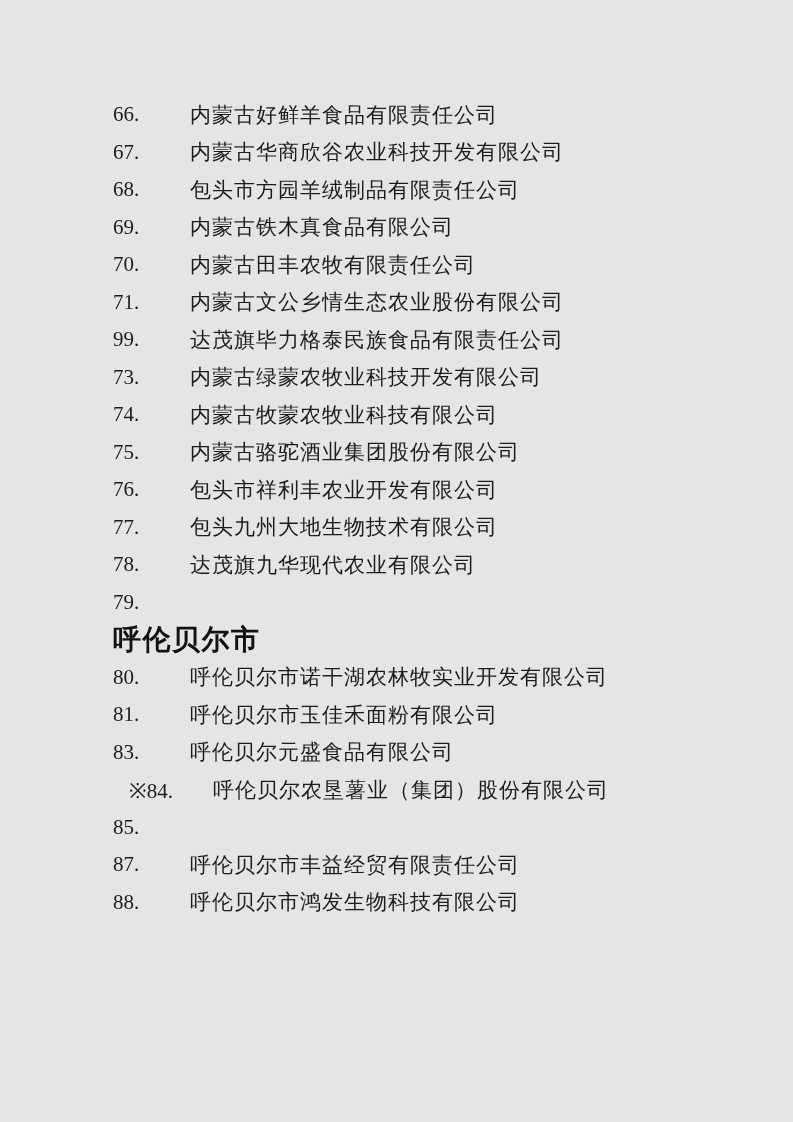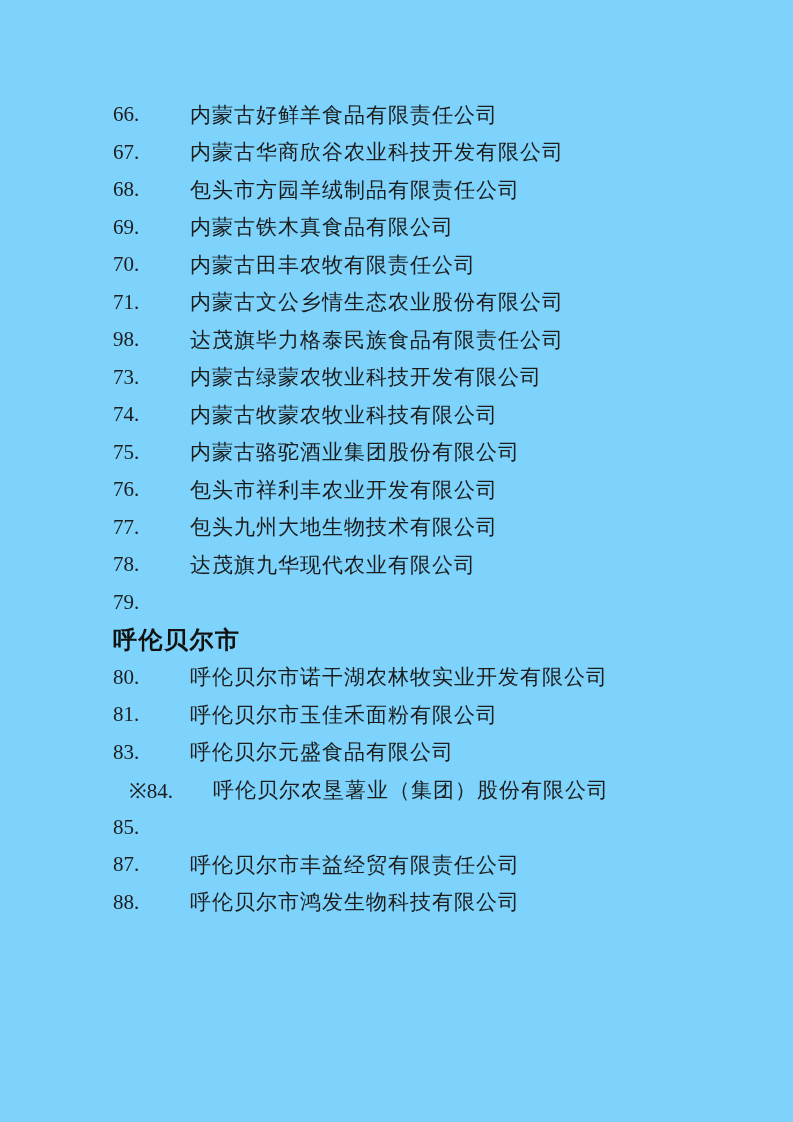--- a/index.html
+++ b/index.html
@@ -6,21 +6,21 @@
   html, body {
     width: 793px;
     height: 1122px;
     background: #ffffff;
     overflow: hidden;
   }
   .page {
     position: relative;
     width: 793px;
     height: 1122px;
-    background: #7dd3fc;
+    background: #e5e5e5;
     font-family: "Liberation Serif", serif;
     color: #1c1c1c;
   }
   .content {
     position: absolute;
     top: 96px;
     left: 113px;
     right: 40px;
   }
   .row {
@@ -48,21 +48,21 @@
     font-family: "Liberation Serif", serif;
     color: #1c1c1c;
     margin-left: 20px;
   }
   .section-header {
     height: 37.5px;
     display: flex;
     align-items: center;
     font-family: "Liberation Sans", sans-serif;
     font-weight: 700;
-    font-size: 24px;
+    font-size: 28px;
     letter-spacing: 1.5px;
     color: #111111;
     white-space: nowrap;
   }
 </style>
 </head>
 <body>
 
 <div class="page">
   <div class="content">
@@ -84,21 +84,21 @@
       </div>
       <div class="row">
         <span class="num">70.</span>
         <span class="name">内蒙古田丰农牧有限责任公司</span>
       </div>
       <div class="row">
         <span class="num">71.</span>
         <span class="name">内蒙古文公乡情生态农业股份有限公司</span>
       </div>
       <div class="row">
-        <span class="num">98.</span>
+        <span class="num">99.</span>
         <span class="name">达茂旗毕力格泰民族食品有限责任公司</span>
       </div>
       <div class="row">
         <span class="num">73.</span>
         <span class="name">内蒙古绿蒙农牧业科技开发有限公司</span>
       </div>
       <div class="row">
         <span class="num">74.</span>
         <span class="name">内蒙古牧蒙农牧业科技有限公司</span>
       </div>

